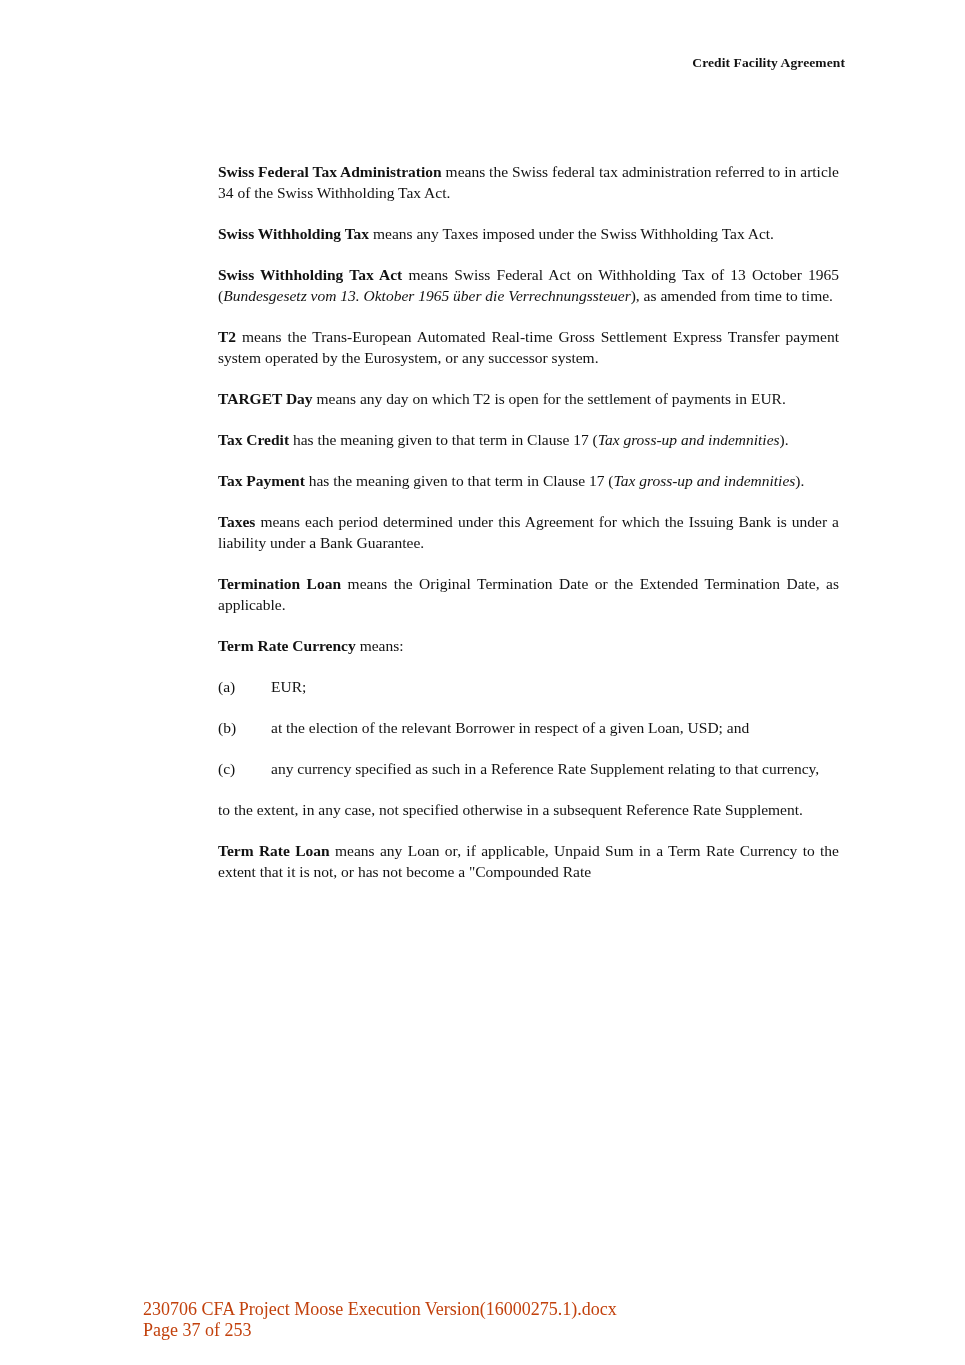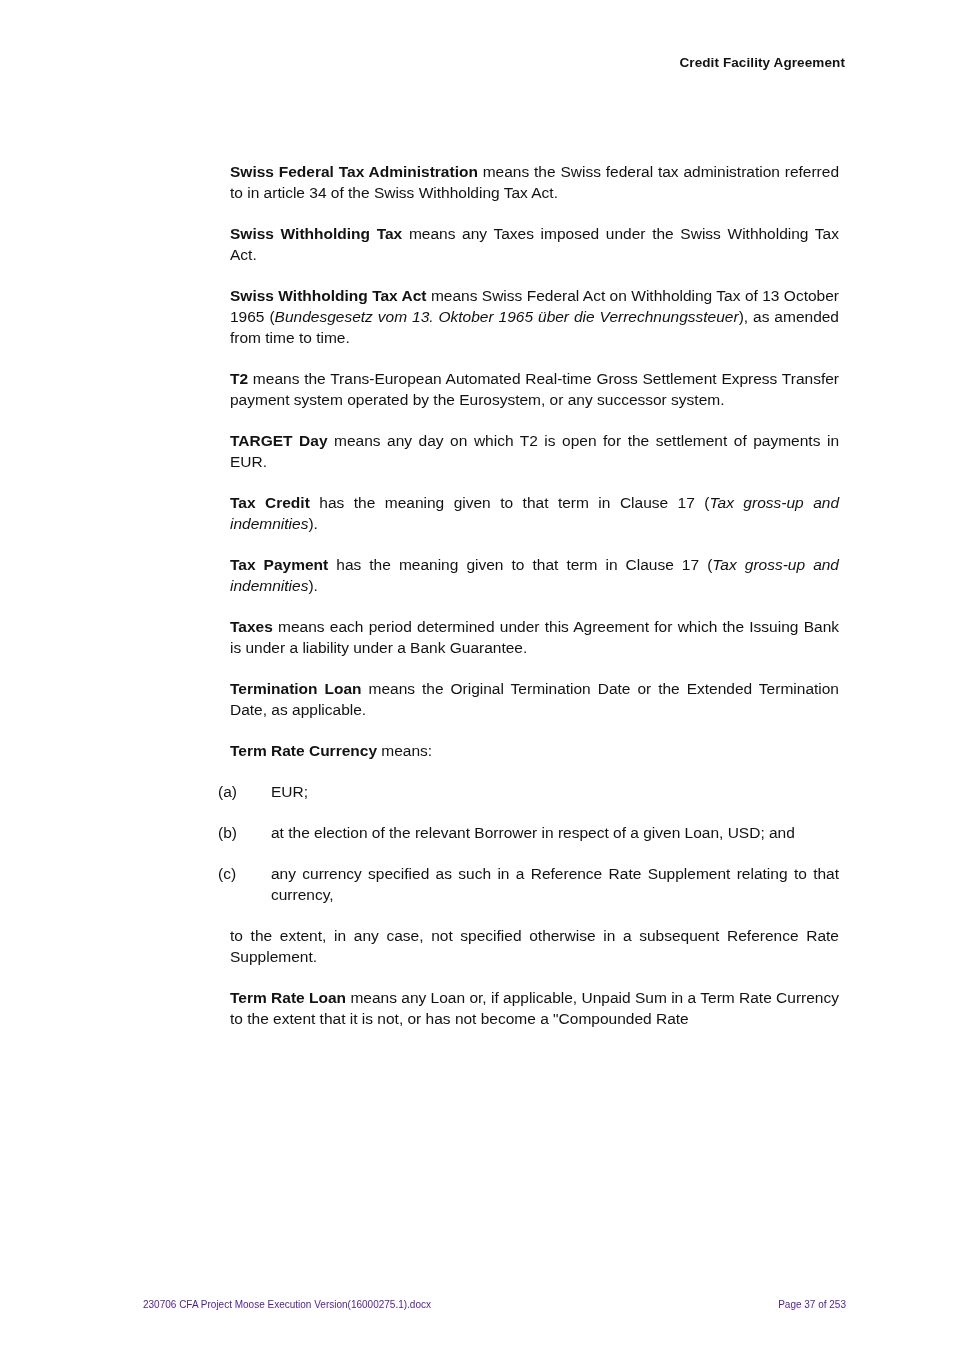--- a/index.html
+++ b/index.html
@@ -1,21 +1,21 @@
 <!DOCTYPE html>
 <html><head>
 <meta charset="utf-8">
 <style>
   html, body { margin: 0; padding: 0; background: #ffffff; }
   .page {
     position: relative;
     width: 965px;
     height: 1365px;
     background: #ffffff;
-    font-family: Liberation Sans, sans-serif;
+    font-family: Liberation Serif, serif;
     color: #121212;
     overflow: hidden;
   }
   .header {
     position: absolute;
     top: 55px;
     right: 120px;
     font-size: 13.5px;
     font-weight: 700;
     letter-spacing: 0.1px;
@@ -23,21 +23,21 @@
   .content {
     position: absolute;
     top: 161px;
     left: 218px;
     width: 621px;
     font-size: 15.5px;
     line-height: 21px;
   }
   .para {
     text-align: justify;
-    margin: 0 0 20px 12px;
+    margin: 0 0 20px 0;
   }
   .list-item {
     display: flex;
     margin: 0 0 20px 0;
   }
   .list-marker {
     width: 53px;
     flex-shrink: 0;
   }
   .list-body {
@@ -47,22 +47,23 @@
   .b { font-weight: 700; }
   .i { font-style: italic; }
   .footer {
     position: absolute;
     top: 1299px;
     left: 143px;
     width: 703px;
     display: flex;
     justify-content: space-between;
     align-items: baseline;
-    font-size: 10px;
-    color: #4c1d95;
+    font-size: 18px;
+    color: #c2410c;
+    flex-direction: column;
   }
 </style>
 </head>
 <body>
 
 <div class="page">
 
   <div class="header">
     <span>Credit Facility Agreement</span>
   </div>

